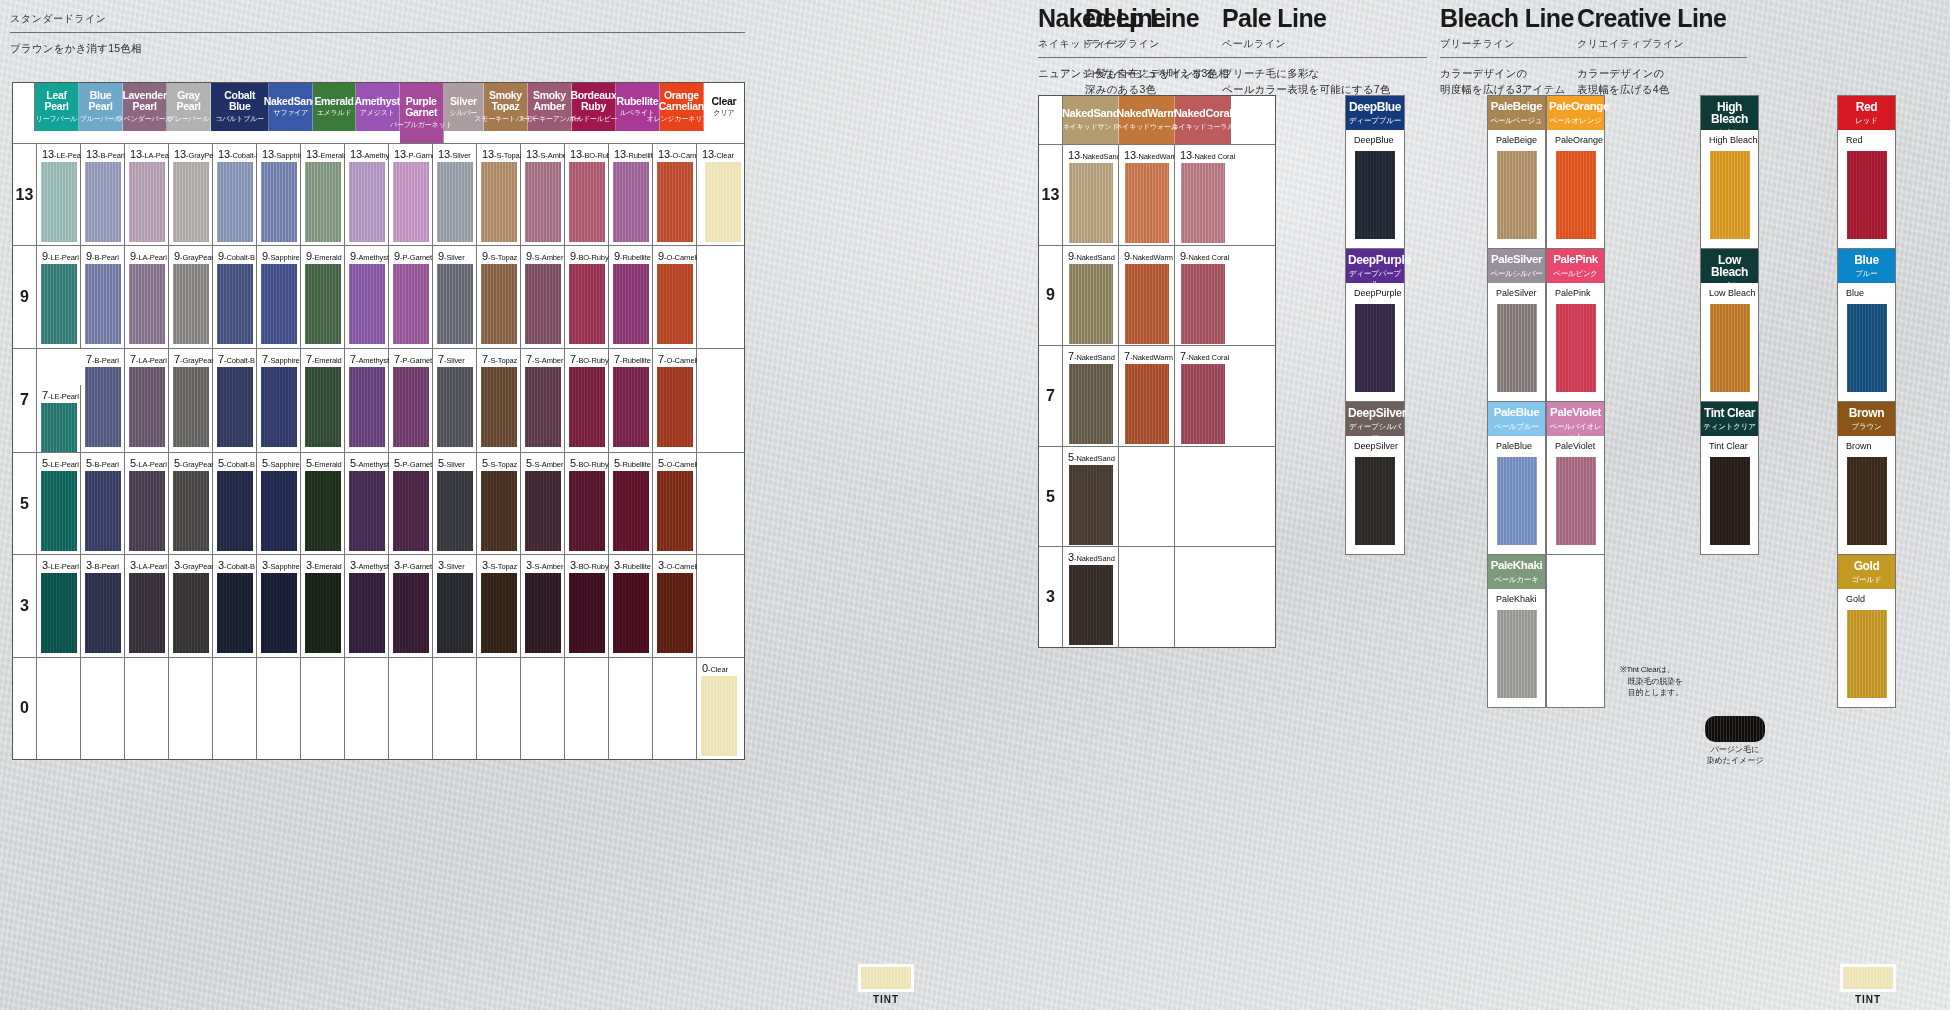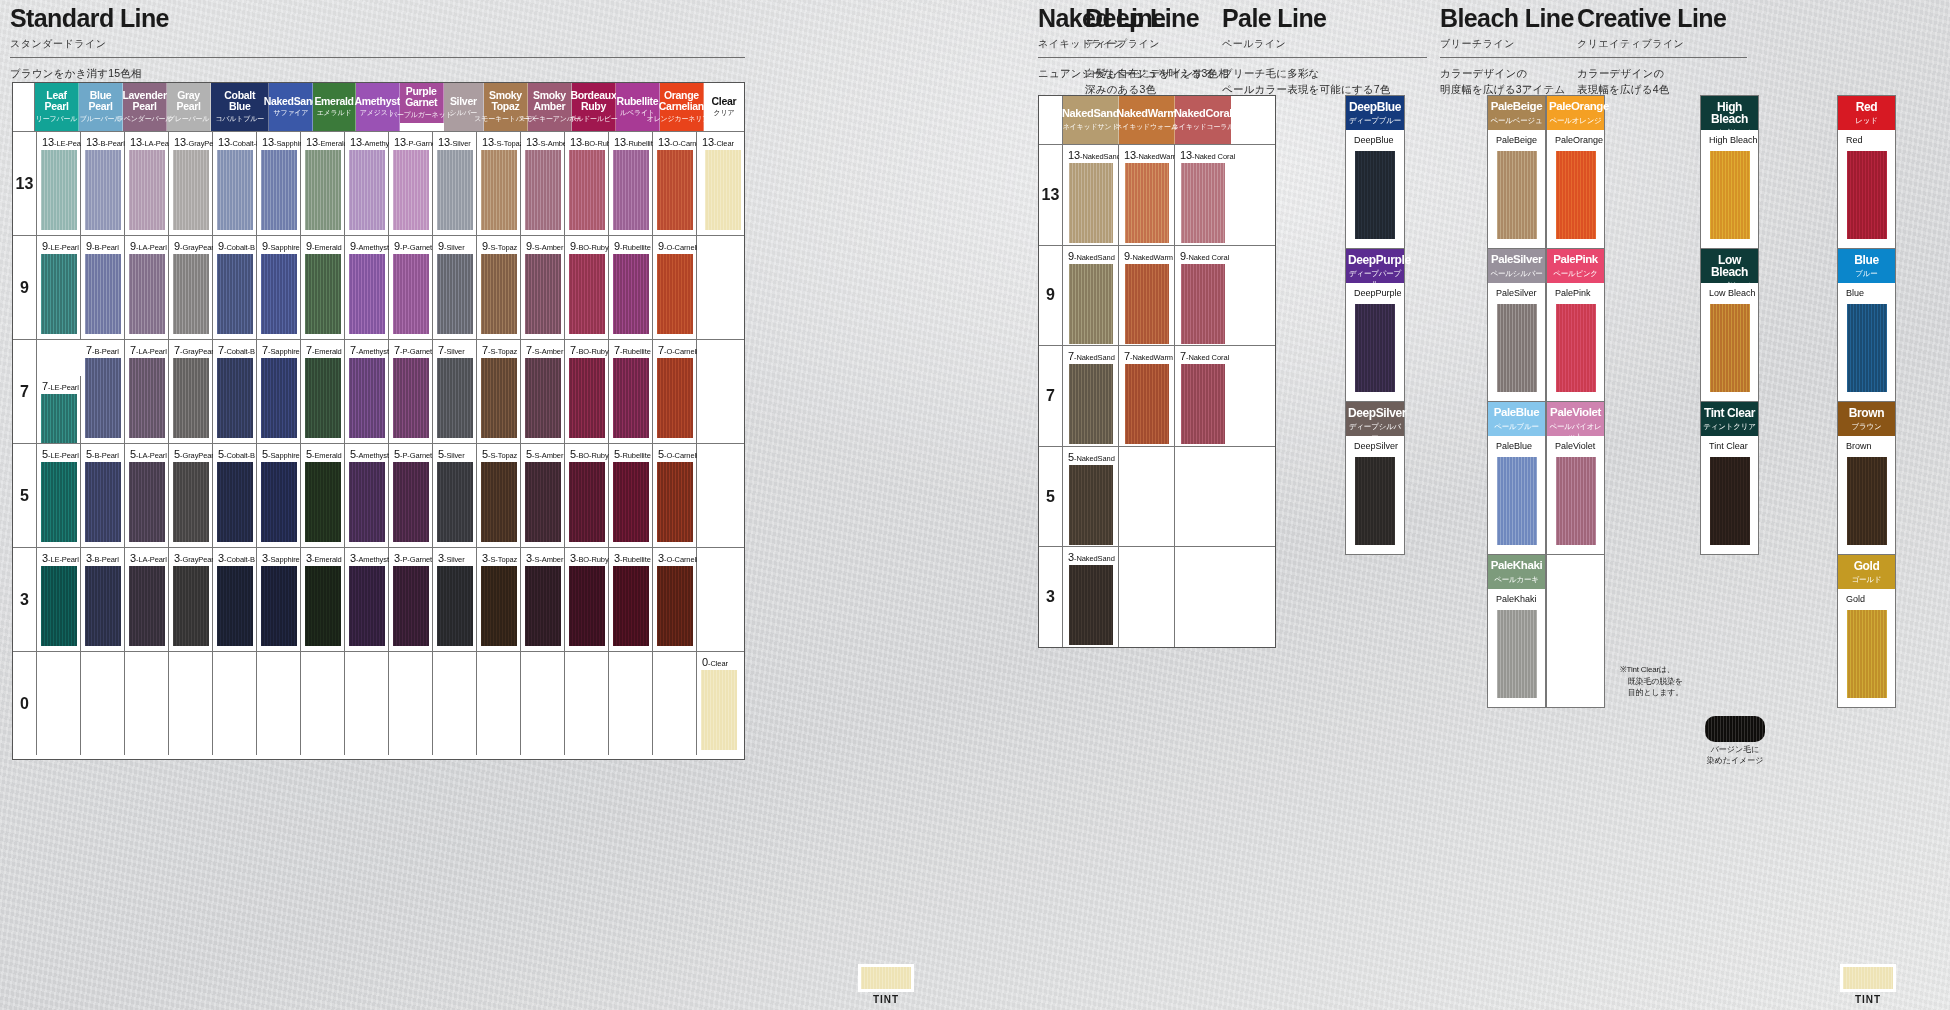--- a/index.html
+++ b/index.html
@@ -71,21 +71,20 @@
   .tint{ position:absolute; }
   .tint .chip{ border:3px solid #fff; }
   .tint .cap{ font-size:10px; font-weight:bold; text-align:center; margin-top:2px; letter-spacing:1px;}
 </style>
 </head>
 <body>
 
 <div class="noise"></div>
 
 <div style="position:absolute;left:10px;top:6px;width:735px;">
-  <div class="sec-title">Standard Line</div>
   <div class="sec-sub">スタンダードライン</div>
   <div class="sec-rule"></div>
   <div class="sec-desc">ブラウンをかき消す15色相</div>
 </div>
 <div class="grid" id="standard-grid" style="left:12px;top:82px;width:733px;height:678px;">
     <div class="hrow">
       <div class="hcell blank-head" style="width:24px;height:48px;border-right:1px solid #777;"></div>
       <div class="hcell" style="width:44px;height:48px;background:#12a396;color:#fff;">
         <div class="hname" style="font-size:10.5px;">Leaf<br>Pearl</div>
         <div class="hkana">リーフパール</div>
@@ -111,21 +110,21 @@
         <div class="hkana">サファイア</div>
       </div>
       <div class="hcell" style="width:44px;height:48px;background:#3b7a3a;color:#fff;">
         <div class="hname" style="font-size:10.5px;">Emerald</div>
         <div class="hkana">エメラルド</div>
       </div>
       <div class="hcell" style="width:44px;height:48px;background:#9a52b4;color:#fff;">
         <div class="hname" style="font-size:10.5px;">Amethyst</div>
         <div class="hkana">アメジスト</div>
       </div>
-      <div class="hcell" style="width:44px;height:40px;background:#a54b9a;color:#fff;">
+      <div class="hcell" style="width:44px;height:60px;background:#a54b9a;color:#fff;">
         <div class="hname" style="font-size:10.5px;">Purple<br>Garnet</div>
         <div class="hkana">パープルガーネット</div>
       </div>
       <div class="hcell" style="width:44px;height:48px;background:#ab9da0;color:#fff;">
         <div class="hname" style="font-size:10.5px;">Silver</div>
         <div class="hkana">シルバー</div>
       </div>
       <div class="hcell" style="width:44px;height:48px;background:#a67a50;color:#fff;">
         <div class="hname" style="font-size:10.5px;">Smoky<br>Topaz</div>
         <div class="hkana">スモーキートパーズ</div>

